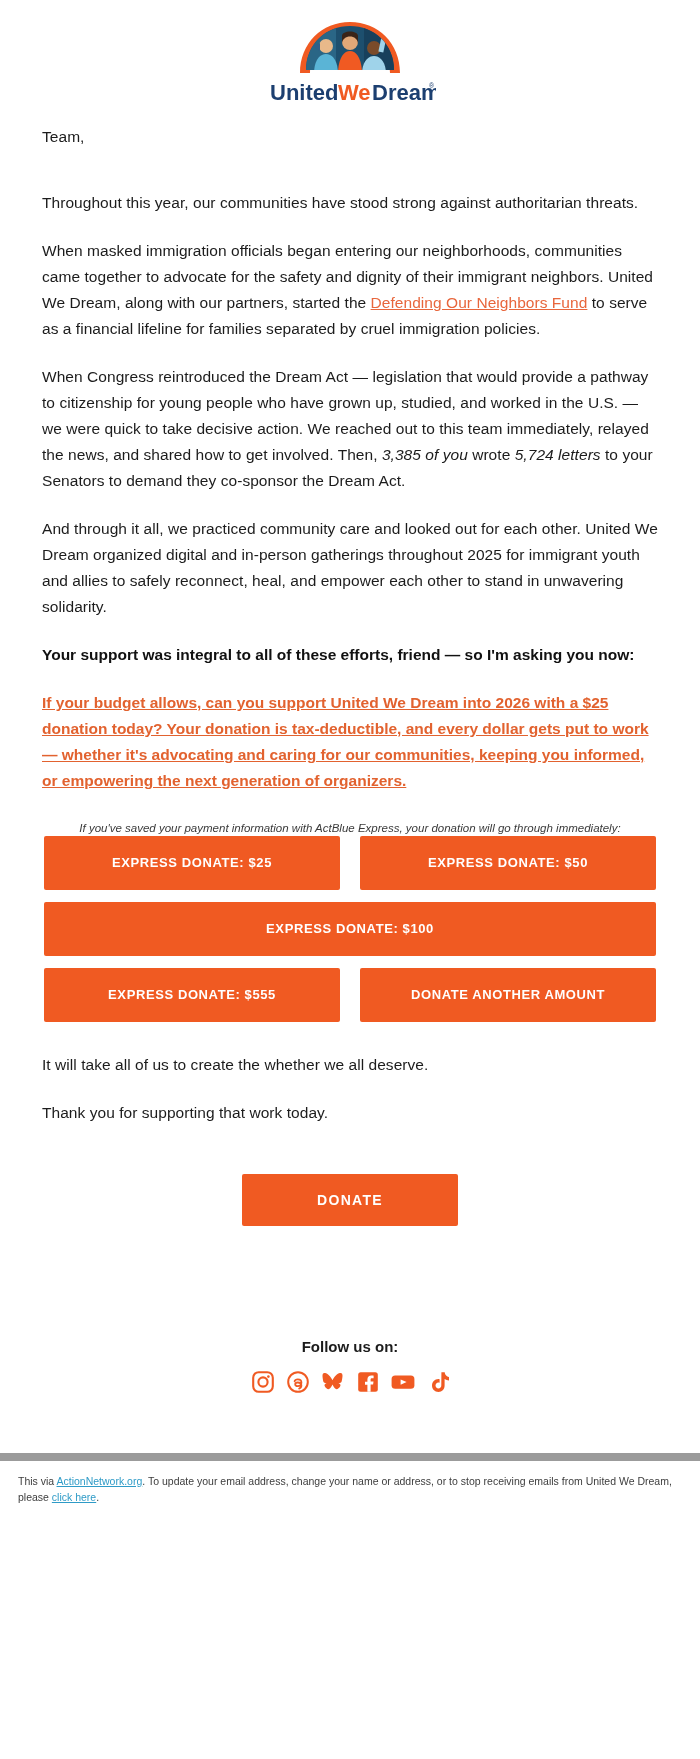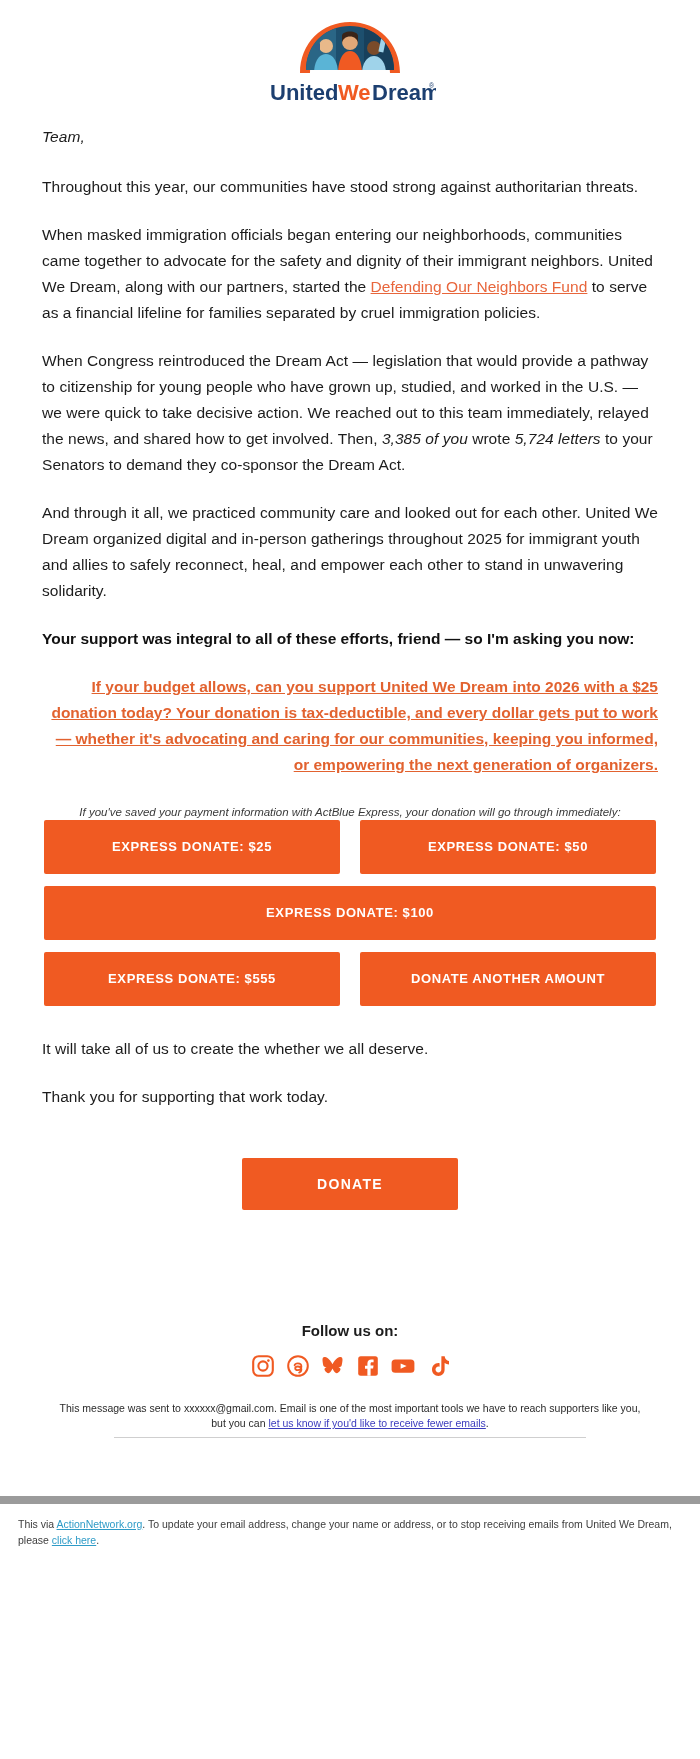--- a/index.html
+++ b/index.html
@@ -37,37 +37,36 @@
     padding: 0 42px;
     box-sizing: border-box;
   }
   p.copy {
     font-size: 15.5px;
     line-height: 26px;
     color: #1c1c1c;
     margin: 0 0 22px 0;
     letter-spacing: 0.05px;
   }
-  p.copy.first { margin-bottom: 24px; font-style: italic; }
+  p.copy.first { margin-bottom: 40px; }
   a.inline-link {
     color: #e8663c;
     text-decoration: underline;
   }
   em.stat { font-style: italic; }
 
   p.bold-ask {
     font-size: 15.5px;
     line-height: 26px;
     font-weight: bold;
     color: #111111;
     margin: 0 0 22px 0;
   }
   p.big-link {
     margin: 0 0 26px 0;
-    text-align: right;
   }
   a.ask-link {
     font-size: 15.5px;
     line-height: 26px;
     font-weight: bold;
     color: #e2622f;
     text-decoration: underline;
     display: inline;
   }
 
@@ -325,23 +324,19 @@
 
       <span class="social-icon">
         <svg width="22" height="24" viewBox="0 0 22 24" aria-hidden="true">
           <path d="M14.4 2.2h3.3c.2 1.6.9 2.9 2 3.7 1 .8 2 1.1 2.9 1.2v3.5c-1.9-.1-3.6-.7-5-1.7v6.6c0 1.7-.5 3.2-1.6 4.4-1.2 1.3-2.8 2-4.6 2-1.9 0-3.5-.7-4.7-2-1.1-1.2-1.7-2.7-1.7-4.4s.6-3.2 1.7-4.4c1.2-1.3 2.8-2 4.7-2 .4 0 .8 0 1.2.1v3.6c-.4-.2-.8-.2-1.2-.2-.8 0-1.5.3-2.1.9-.5.6-.8 1.3-.8 2.1s.3 1.5.8 2c.6.6 1.3.9 2.1.9.9 0 1.6-.3 2.1-.9.5-.6.8-1.3.8-2.2z" fill="#f05a22"></path>
         </svg>
       </span>
 
     </div>
   </div>
 
-  <div class="disclaimer">
-    <span>This message was sent to xxxxxx@gmail.com. Email is one of the most important tools we have to reach supporters like you, but you can </span><a href="#">let us know if you'd like to receive fewer emails</a><span>.</span>
-    <hr class="disclaimer-rule">
-  </div>
 
   <div class="gray-sep"></div>
   <div class="footer">
     <span>This via </span><a href="#">ActionNetwork.org</a><span>. To update your email address, change your name or address, or to stop receiving emails from United We Dream, please </span><a href="#">click here</a><span>.</span>
   </div>
 
 </div>
 
 </body></html>

